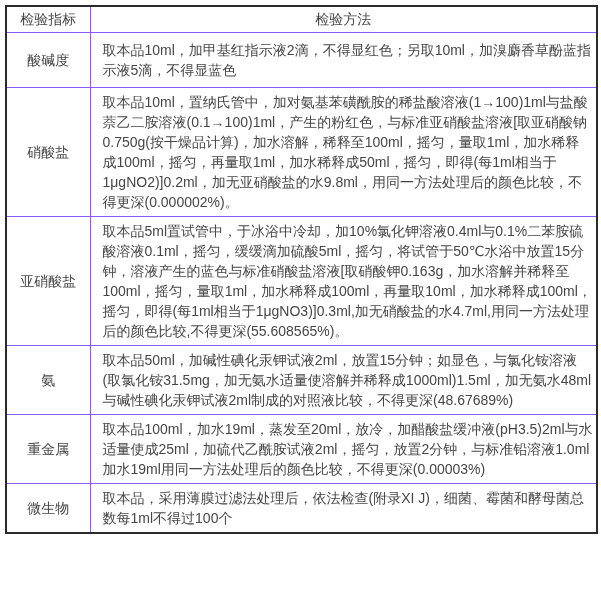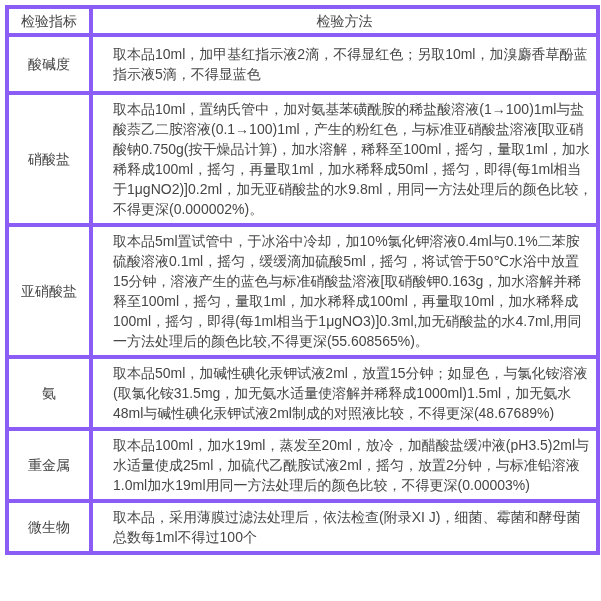--- a/index.html
+++ b/index.html
@@ -19,42 +19,42 @@
   }
   table.spec-table {
     border-collapse: collapse;
     width: 591px;
     table-layout: fixed;
     border: 2px solid #2b2b2b;
     background: #ffffff;
   }
   table.spec-table th,
   table.spec-table td {
-    border: 4px solid #8b5cf6;
+    border: 1px solid #8b5cf6;
     color: #464646;
     font-size: 14px;
     line-height: 20px;
     font-weight: normal;
     vertical-align: middle;
     box-sizing: border-box;
   }
   th.col-indicator-header, td.col-method-header {
     height: 26px;
     text-align: center;
     padding: 2px 3px;
   }
   col.c-indicator { width: 84px; }
   col.c-method   { width: 507px; }
   th.indicator-cell {
     text-align: center;
     padding: 3px 12px;
   }
   td.method-cell {
     text-align: left;
-    padding: 4px 3px 4px 20px;
+    padding: 4px 3px 4px 12px;
   }
   tr.row-suanjiandu th.indicator-cell,
   tr.row-suanjiandu td.method-cell { padding-top: 7px; padding-bottom: 7px; }
 </style>
 </head>
 <body>
 
 <div class="page">
   <table class="spec-table">
     <colgroup>

